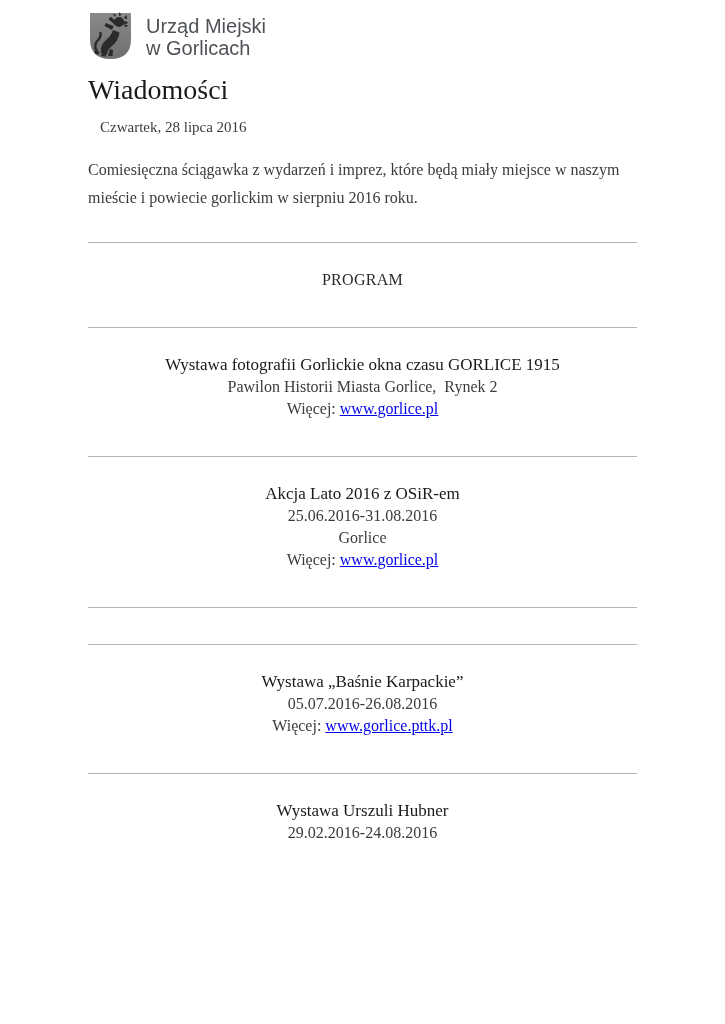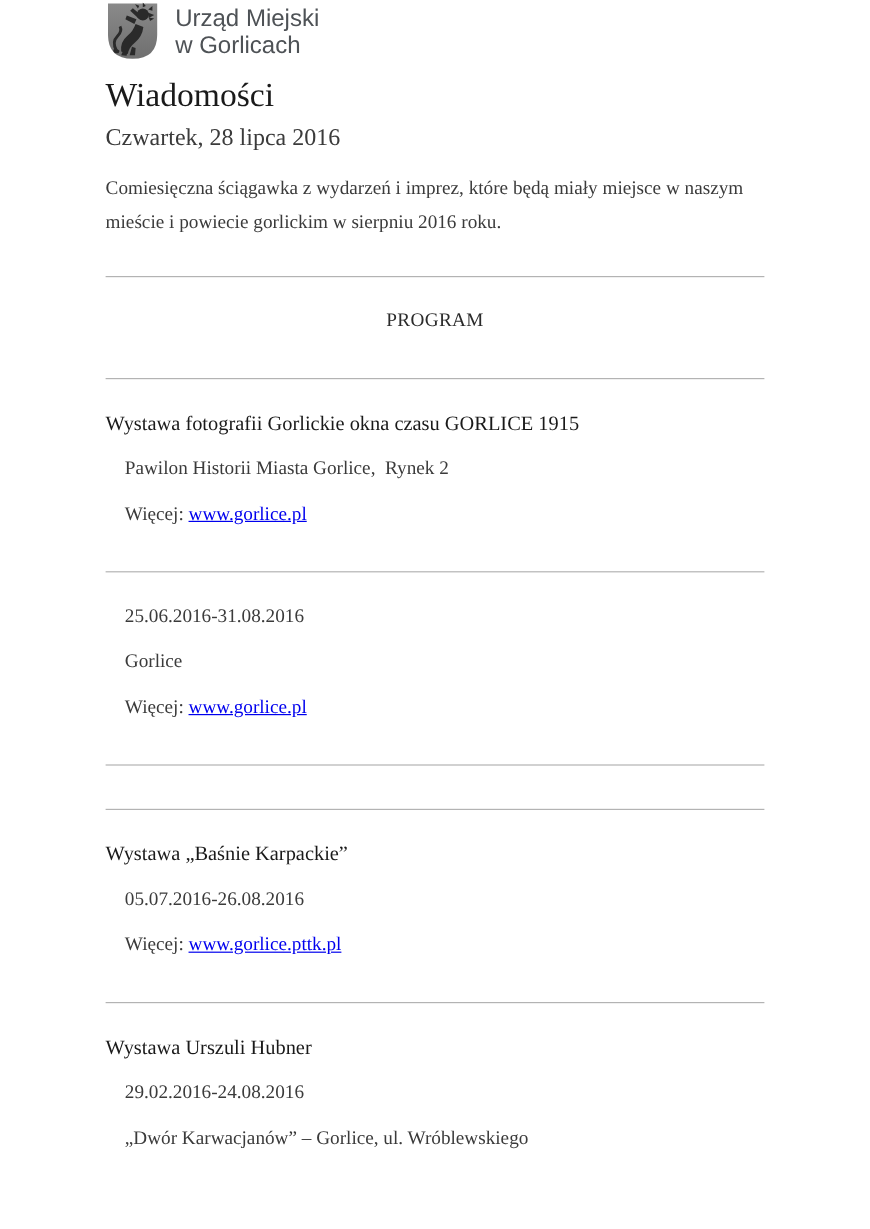--- a/index.html
+++ b/index.html
@@ -4,50 +4,50 @@
 <style>
   html, body { margin: 0; padding: 0; }
   body {
     width: 725px;
     height: 1024px;
     overflow: hidden;
     background: #ffffff;
     font-family: "Liberation Serif", "DejaVu Serif", serif;
     color: #3b3b3b;
   }
-  .page { padding: 2px 88px; }
+  .page { padding: 12px 88px; }
 
   
   .site-header { display: flex; gap: 13px; height: 48px; margin-bottom: 14px; align-items: flex-start; text-decoration: none; }
   .crest { width: 45px; height: 48px; flex: 0 0 auto; }
   .org-name {
     font-family: "Liberation Sans", "DejaVu Sans", sans-serif;
     font-size: 20px; line-height: 22px; color: #4e5256; padding-top: 3px;
   }
 
   
   h1, h2, h3 { margin: 0; font-weight: normal; color: #1a1a1a; }
   .section-title { font-size: 28px; line-height: 32px; margin-bottom: 10px; }
-  .pub-date { font-size: 20px; line-height: 18px; margin: 0; color: #3b3b3b; }
+  .pub-date { font-size: 15px; line-height: 18px; margin: 12px; color: #3b3b3b; }
   .article-title { font-size: 28px; line-height: 32px; margin-bottom: 20px; }
 
   .intro { font-size: 16px; line-height: 28px; margin: 20px 0 0 0; }
 
   hr.rule { border: 0; border-top: 1px solid #b3b3b3; margin: 30px 0 0 0; }
   #events hr.rule { margin-top: 36px; }
 
   .program-heading {
     text-align: center; font-weight: normal; font-size: 16px; line-height: 22px;
     margin-top: 26px; letter-spacing: 0.3px; color: #2b2b2b;
   }
 
   
-  .event { margin-top: 26px; font-size: 16px; line-height: 22px; }
+  .event { margin-top: 26px; font-size: 16px; line-height: 22px; text-align: center; }
   .event h3 { font-size: 17px; line-height: 22px; }
-  .event p { margin: 16px; white-space: pre-wrap; }
+  .event p { margin: 0; white-space: pre-wrap; }
   a.event-link { color: #0000EE; text-decoration: underline; }
 </style>
 </head>
 <body>
 
 <div class="page">
 
   <div class="site-header">
     <span class="crest">
       <svg viewBox="0 0 45 48" width="45" height="48" aria-hidden="true">
@@ -92,35 +92,35 @@
   <div id="events">
   <hr class="rule">
   <section class="event">
     <h3>Wystawa fotografii Gorlickie okna czasu GORLICE 1915</h3>
   <p>Pawilon Historii Miasta Gorlice,  Rynek 2</p>
         <p><span>Więcej: </span><a class="event-link" href="#">www.gorlice.pl</a></p>
       </section>
 
   <hr class="rule">
   <section class="event">
+    <h3>Akcja Lato 2016 z OSiR-em</h3>
   <p>25.06.2016-31.08.2016</p>
         <p>Gorlice</p>
         <p><span>Więcej: </span><a class="event-link" href="#">www.gorlice.pl</a></p>
       </section>
 
   <hr class="rule">
 
   <hr class="rule">
   <section class="event">
     <h3>Wystawa „Baśnie Karpackie”</h3>
   <p>05.07.2016-26.08.2016</p>
         <p><span>Więcej: </span><a class="event-link" href="#">www.gorlice.pttk.pl</a></p>
       </section>
 
   <hr class="rule">
   <section class="event">
     <h3>Wystawa Urszuli Hubner</h3>
   <p>29.02.2016-24.08.2016</p>
-        <p>„Dwór Karwacjanów” – Gorlice, ul. Wróblewskiego</p>
       </section>
 </div>
 
 </div>
 
 </body></html>

